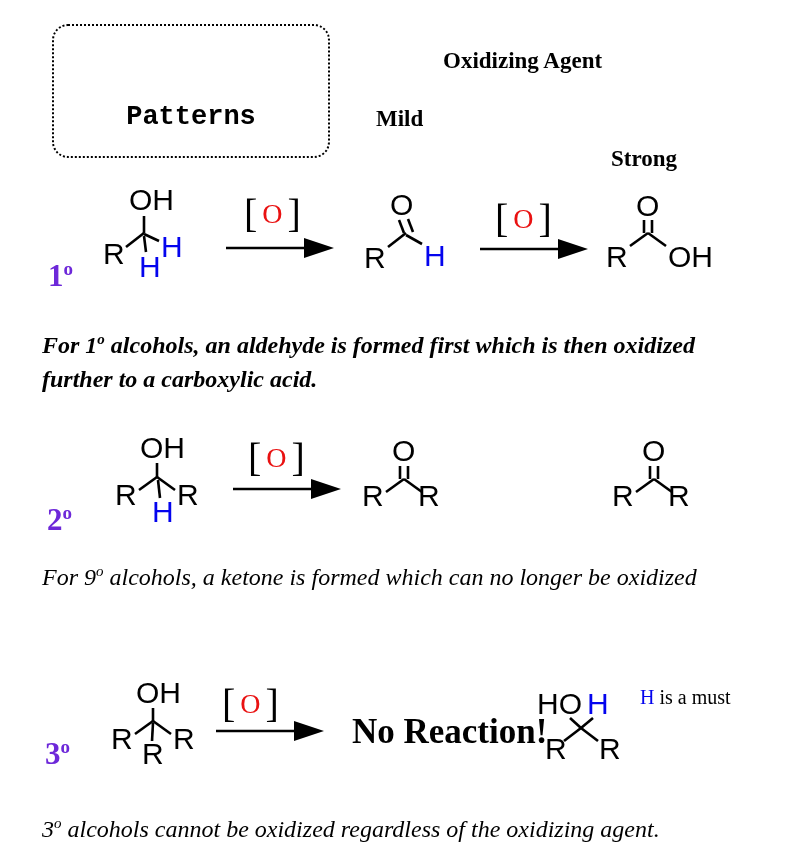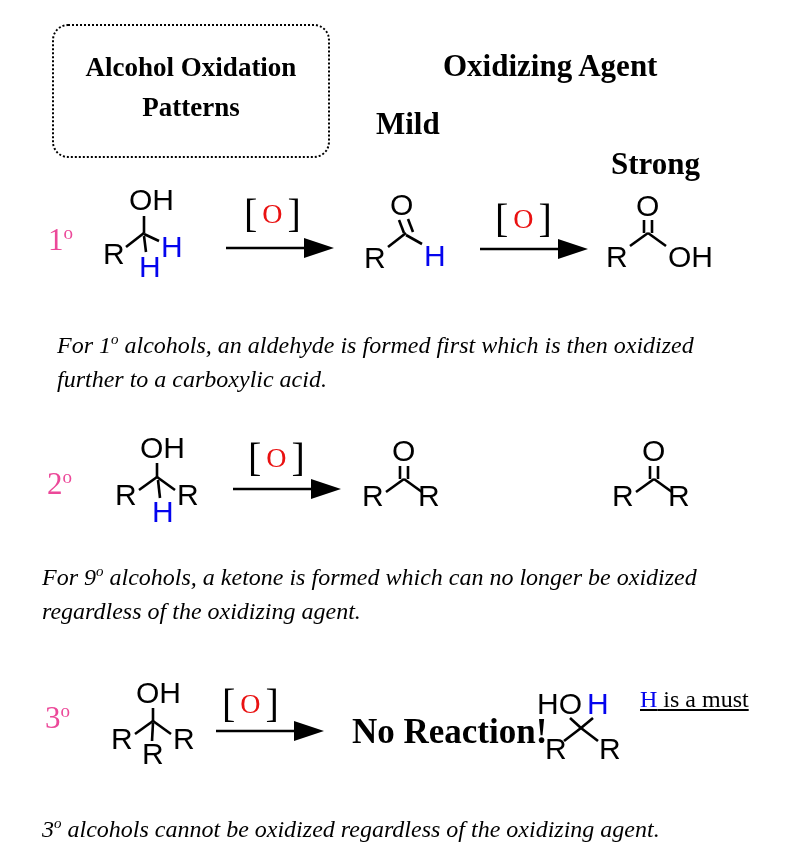--- a/index.html
+++ b/index.html
@@ -11,54 +11,53 @@
   .abs { position:absolute; }
 
   
   .titlebox {
     left:52px; top:24px; width:278px; height:134px;
     border:2.5px dotted #000; border-radius:16px; box-sizing:border-box;
   }
   .titlebox .tline { position:absolute; left:0; width:100%; text-align:center;
     font-size:27px; font-weight:700; }
   .t1 { top:26px; }
-  .t2 { top:66px; }
-  .colhead { font-size:31px; font-weight:700; white-space:nowrap; }
-
-  
-  .degree { font-size:31px; font-weight:400; color:#ec4899; white-space:nowrap; }
+  .t2 { top:76px;font-family:Liberation Mono, monospace; }
+  .colhead { font-size:23px; font-weight:700; white-space:nowrap; }
+
+  
+  .degree { font-size:31px; font-weight:700; color:#6d28d9; white-space:nowrap;margin-top:36px; }
   .degree sup { font-size:19px; }
 
   
   .oxid { display:flex; align-items:center; height:48px; font-family:"Liberation Serif", serif; }
   .oxid .br { font-size:40px; font-weight:400; color:#000; line-height:1; }
   .oxid .osym { font-size:28px; color:#e91111; padding:0 5px; line-height:1; }
 
   
   .caption { font-style:italic; font-size:24px; line-height:34px; white-space:nowrap; }
   .caption sup { font-size:15px; font-style:italic; }
 
   .noreaction { font-size:35px; font-weight:700; white-space:nowrap; }
-  .hnote { font-size:24px; white-space:nowrap;text-decoration:underline; }
+  .hnote { font-size:20px; white-space:nowrap; }
   .hnote .hblue { color:#0404ee; }
 
   svg { display:block; overflow:visible; }
   svg text { font-family:"Liberation Sans", sans-serif; font-size:30px; fill:#000; }
   svg text.blue { fill:#0404ee; }
   svg line { stroke:#000; stroke-width:2.6; }
   .arrow line { stroke:#000; stroke-width:2.6; }
   .arrow polygon { fill:#000; }
 </style>
 </head>
 <body>
 
 <div class="canvas">
 
   <div class="abs titlebox">
-    <div class="tline t1">Alcohol Oxidation</div>
     <div class="tline t2">Patterns</div>
   </div>
   <div class="abs colhead" style="left:443px; top:48px;">Oxidizing Agent</div>
   <div class="abs colhead" style="left:376px; top:106px;">Mild</div>
   <div class="abs colhead" style="left:611px; top:106px;margin-top:40px;">Strong</div>
 
   <div class="abs degree" style="left:48px; top:222px;"><span>1</span><sup>o</sup></div>
 
   <svg class="abs" style="left:93px; top:178px;" width="120" height="108">
     <text x="36" y="32">OH</text>
@@ -104,21 +103,21 @@
   <svg class="abs" style="left:596px; top:186px;" width="120" height="90">
     <text x="40" y="30">O</text>
     <line x1="48" y1="34" x2="48" y2="47"></line>
     <line x1="56" y1="34" x2="56" y2="47"></line>
     <line x1="52" y1="47" x2="34" y2="60"></line>
     <text x="10" y="81">R</text>
     <line x1="52" y1="47" x2="70" y2="60"></line>
     <text x="72" y="81">OH</text>
   </svg>
 
-  <div class="abs caption" style="left:57px; top:322px;">
+  <div class="abs caption" style="left:42px; top:322px;font-weight:bold;">
     <div><span>For 1</span><sup>o</sup><span> alcohols, an aldehyde is formed first which is then oxidized</span></div>
     <div>further to a carboxylic acid.</div>
   </div>
 
   <div class="abs degree" style="left:47px; top:466px;"><span>2</span><sup>o</sup></div>
 
   <svg class="abs" style="left:102px; top:428px;" width="115" height="100">
     <text x="38" y="30">OH</text>
     <line x1="55" y1="35" x2="55" y2="49"></line>
     <line x1="55" y1="49" x2="37" y2="62"></line>
@@ -154,21 +153,20 @@
     <line x1="44" y1="36" x2="44" y2="49"></line>
     <line x1="52" y1="36" x2="52" y2="49"></line>
     <line x1="48" y1="49" x2="30" y2="62"></line>
     <text x="6" y="76">R</text>
     <line x1="48" y1="49" x2="66" y2="62"></line>
     <text x="62" y="76">R</text>
   </svg>
 
   <div class="abs caption" style="left:42px; top:554px;">
     <div><span>For 9</span><sup>o</sup><span> alcohols, a ketone is formed which can no longer be oxidized</span></div>
-    <div>regardless of the oxidizing agent.</div>
   </div>
 
   <div class="abs degree" style="left:45px; top:700px;"><span>3</span><sup>o</sup></div>
 
   <svg class="abs" style="left:100px; top:672px;" width="115" height="105">
     <text x="36" y="31">OH</text>
     <line x1="53" y1="36" x2="53" y2="49"></line>
     <line x1="53" y1="49" x2="35" y2="62"></line>
     <text x="11" y="77">R</text>
     <line x1="53" y1="49" x2="71" y2="62"></line>

